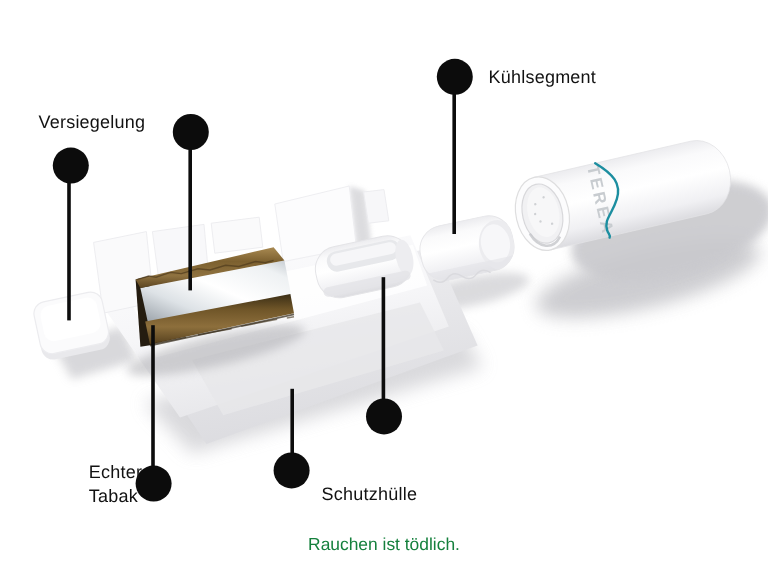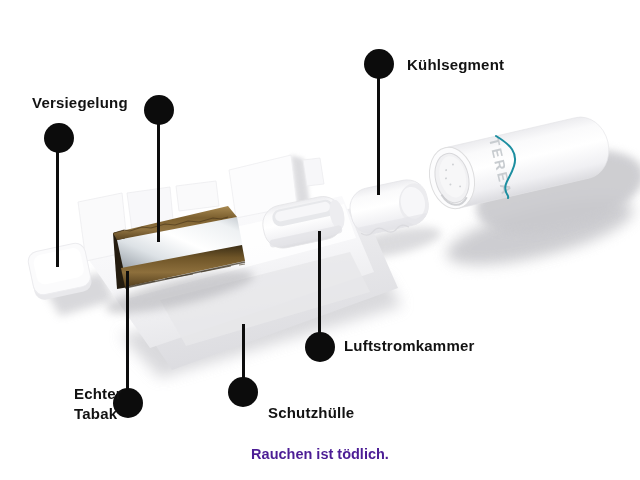--- a/index.html
+++ b/index.html
@@ -1,25 +1,25 @@
 <!DOCTYPE html>
 <html><head>
 <meta charset="utf-8">
 <style>
   html,body{margin:0;padding:0;background:#fff;}
   #stage{position:relative;width:640px;height:480px;background:#ffffff;overflow:hidden;
          font-family:"Liberation Sans",sans-serif;}
   #art{position:absolute;left:0;top:0;z-index:1;}
-  .callout-label{position:absolute;z-index:3;font-weight:700;font-size:15px;line-height:1.3;
+  .callout-label{position:absolute;z-index:3;font-weight:400;font-size:15px;line-height:1.3;
                  color:#121212;letter-spacing:.2px;white-space:nowrap;}
   .callout-label.wrap{white-space:normal;width:56px;}
   .dot{position:absolute;z-index:3;width:30px;height:30px;border-radius:50%;background:#0c0c0c;}
   .cline{position:absolute;z-index:2;width:3px;background:#0c0c0c;}
   .warning{position:absolute;z-index:3;left:0;right:0;top:446px;text-align:center;
-           font-weight:700;font-size:14.5px;color:#4c1d95;}
+           font-weight:400;font-size:14.5px;color:#15803d;}
 </style>
 </head>
 <body>
 
 <div id="stage">
 
   <svg id="art" width="640" height="480" viewBox="0 0 640 480">
     <defs>
       <linearGradient id="gSheet" x1="0" y1="0" x2="0.35" y2="1">
         <stop offset="0" stop-color="#fdfdfe"></stop>
@@ -159,21 +159,20 @@
 
   <div class="cline" style="left:157px;top:123px;height:119px;"></div>
   <div class="dot" style="left:144px;top:95px;"></div>
 
   <div class="cline" style="left:377px;top:77px;height:118px;"></div>
   <div class="dot" style="left:364px;top:49px;"></div>
   <div class="callout-label" style="left:407px;top:55px;">Kühlsegment</div>
 
   <div class="cline" style="left:318px;top:231px;height:103px;"></div>
   <div class="dot" style="left:305px;top:332px;"></div>
-  <div class="callout-label" style="left:344px;top:336px;">Luftstromkammer</div>
 
   <div class="cline" style="left:242px;top:324px;height:56px;"></div>
   <div class="dot" style="left:228px;top:377px;"></div>
   <div class="callout-label" style="left:268px;top:383px;margin-top:20px;">Schutzhülle</div>
 
   <div class="cline" style="left:126px;top:271px;height:119px;"></div>
   <div class="dot" style="left:113px;top:388px;"></div>
   <div class="callout-label wrap" style="left:74px;top:384px;">Echter Tabak</div>
 
   <div class="warning">Rauchen ist tödlich.</div>

